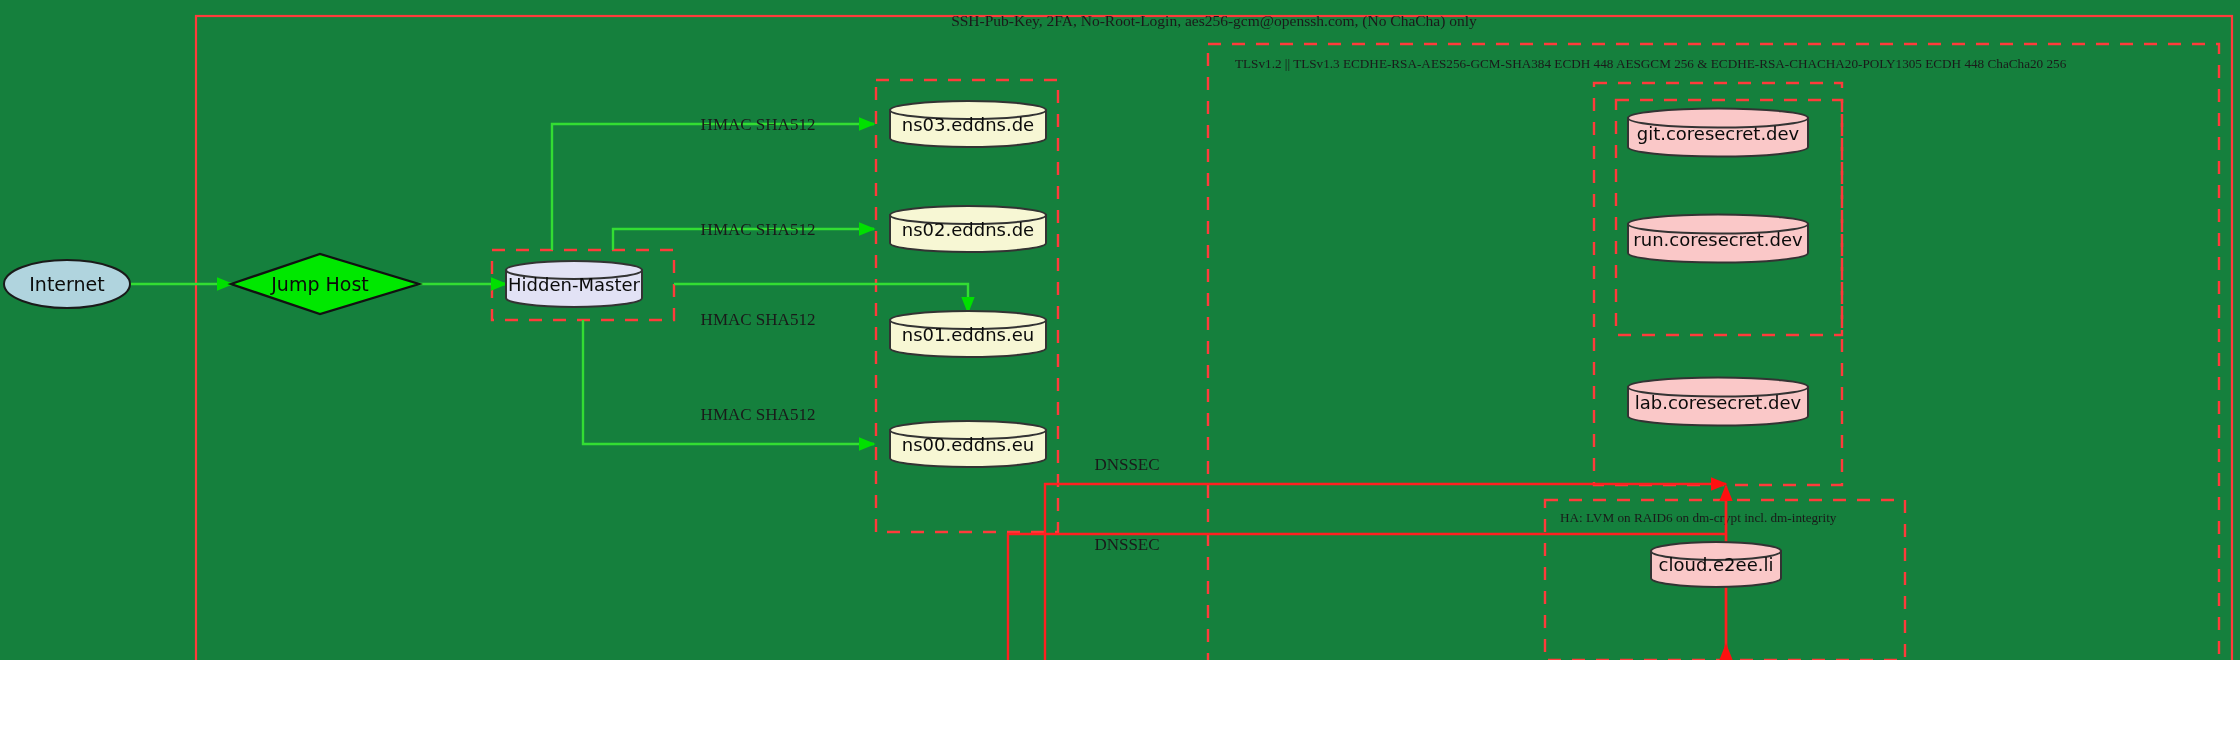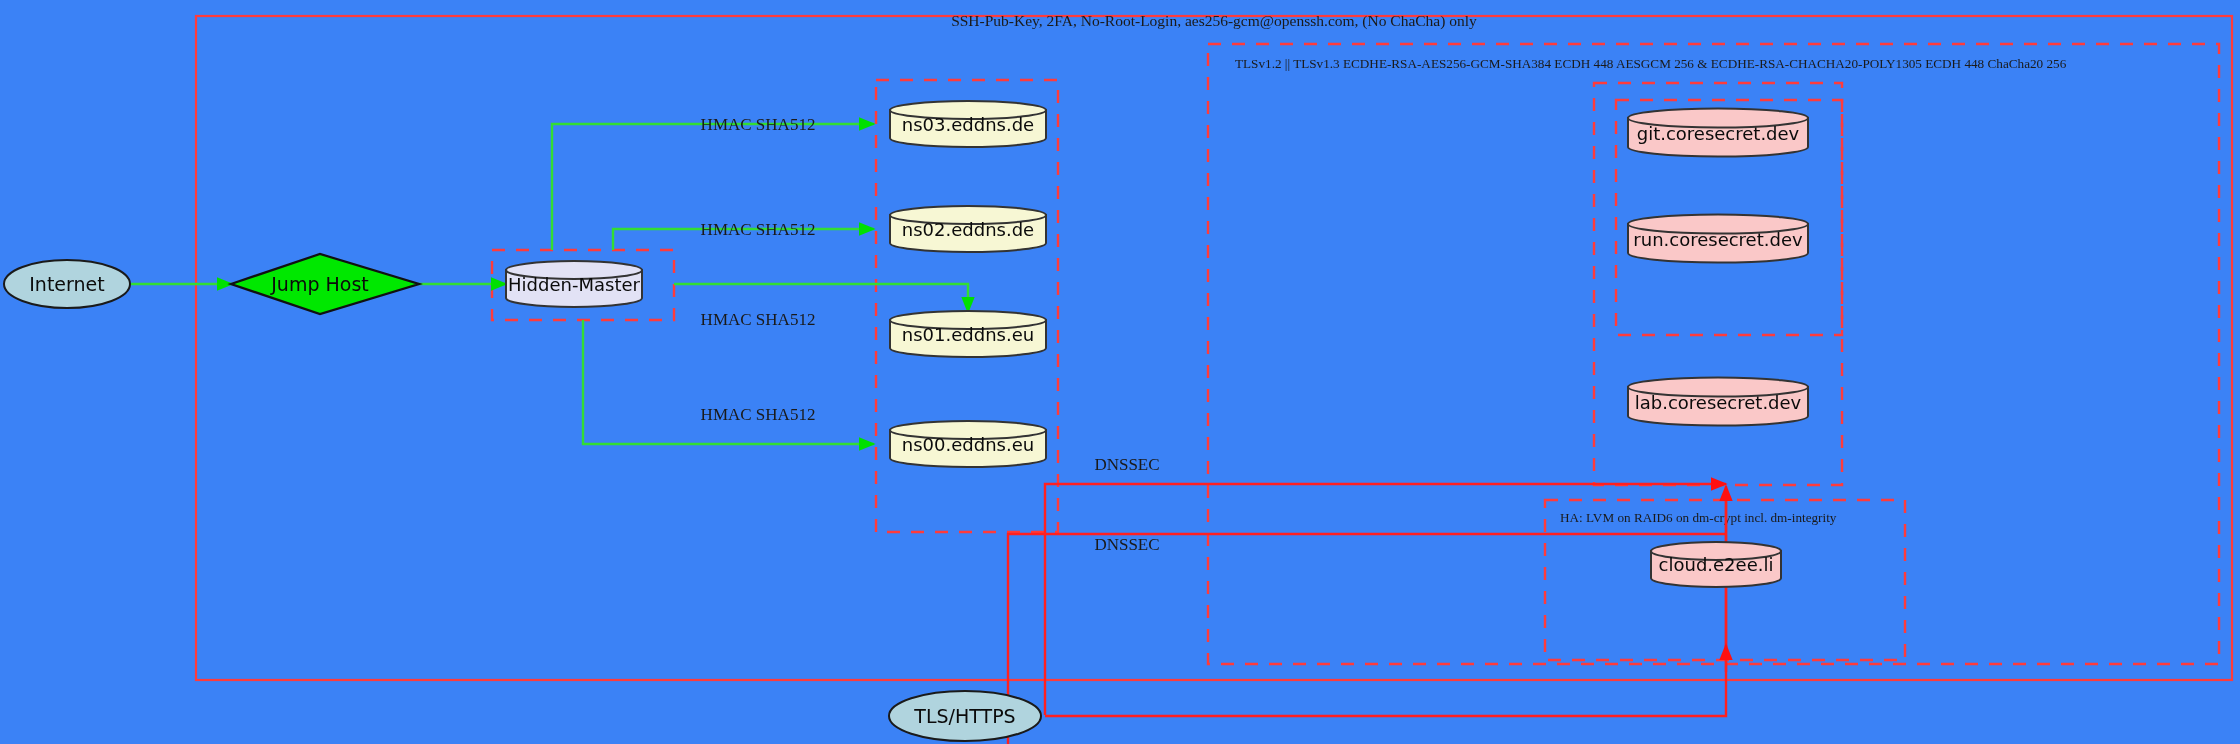--- a/index.html
+++ b/index.html
@@ -3,22 +3,22 @@
 <meta charset="utf-8">
 <style>
   html, body {
     margin: 0;
     padding: 0;
     background: #ffffff;
   }
   #stage {
     position: relative;
     width: 2240px;
-    height: 744px;
-    background: #3b82f6;
+    height: 660px;
+    background: #15803d;
     font-family: "Liberation Sans", sans-serif;
     overflow: hidden;
   }
   #diagram-svg {
     position: absolute;
     left: 0;
     top: 0;
     width: 2240px;
     height: 744px;
   }

